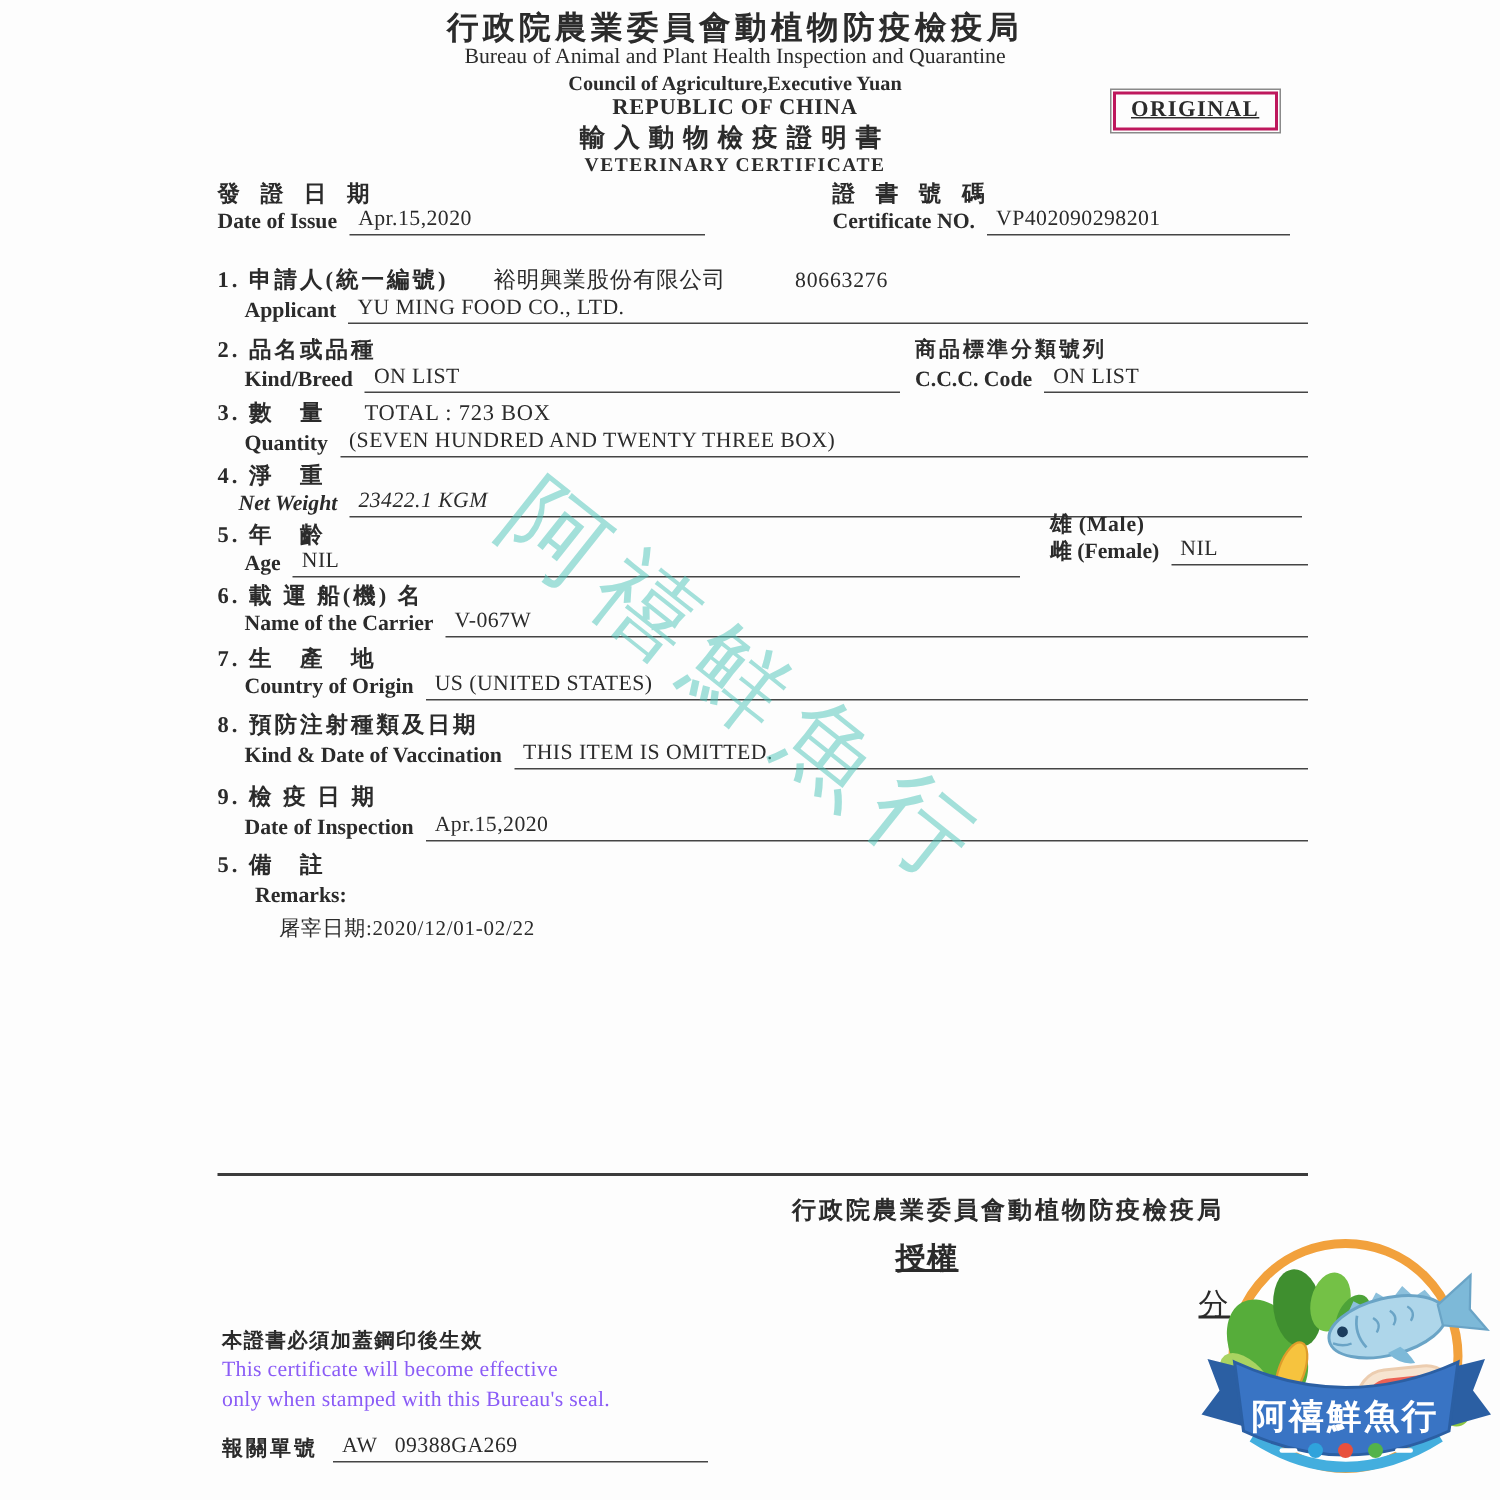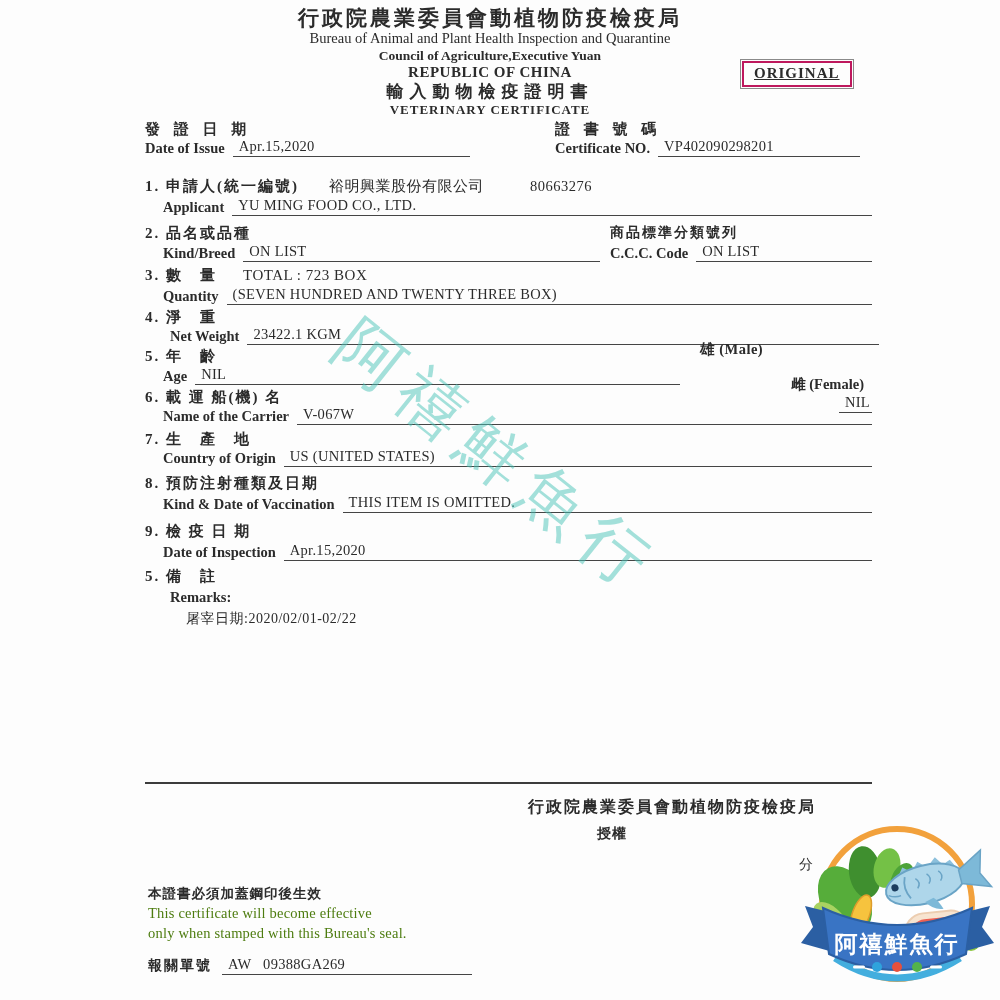--- a/index.html
+++ b/index.html
@@ -35,22 +35,22 @@
   .stamp-box span { text-decoration:underline; }
   .divider { height:2px; background:#3c3c3c; }
   .watermark {
     font-size:66px; letter-spacing:12px; white-space:nowrap;
     color:rgba(73,195,184,0.5);
     transform:rotate(38.5deg); transform-origin:0 0;
     z-index:4; pointer-events:none;
   }
   .logo { z-index:10; }
   .note-zh { font-size:13.5px; font-weight:bold; letter-spacing:1px; }
-  .note-en { font-size:14.5px; letter-spacing:0.2px; color:#4d7c0f; }
-  .small-zh { font-size:14px; font-weight:bold; letter-spacing:1px; }
+  .note-en { font-size:14.5px; letter-spacing:0.2px; color:#8b5cf6; }
+  .small-zh { font-size:20px; font-weight:bold; letter-spacing:1px;text-decoration:underline; }
 </style>
 </head>
 <body>
 
 <div class="doc">
 
   <div class="abs center" style="left:90px; top:6px; width:800px;">
     <div class="h-zh1">行政院農業委員會動植物防疫檢疫局</div>
     <div class="h-en1">Bureau of Animal and Plant Health Inspection and Quarantine</div>
     <div class="h-en2">Council of Agriculture,Executive Yuan</div>
@@ -99,28 +99,28 @@
   <div class="abs" style="left:145px; top:266px; white-space:nowrap;">
     <span class="zh-label">3. 數　量</span>
     <span class="val" style="margin-left:22px; font-size:15px;">TOTAL : 723 BOX</span>
   </div>
   <div class="abs row" style="left:163px; top:286px; width:709px;">
     <span class="en-label">Quantity</span>
     <span class="fill">(SEVEN HUNDRED AND TWENTY THREE BOX)</span>
   </div>
 
   <div class="abs zh-label" style="left:145px; top:308px;">4. 淨　重</div>
-  <div class="abs row" style="left:170px; top:326px; width:709px;">
+  <div class="abs row" style="left:159px; top:326px; width:709px;font-style:italic;">
     <span class="en-label">Net Weight</span>
     <span class="fill">23422.1 KGM</span>
   </div>
 
   <div class="abs zh-label" style="left:145px; top:347px;">5. 年　齡</div>
   <div class="abs en-label" style="left:700px; top:340px; letter-spacing:0.5px;">雄 (Male)</div>
-  <div class="abs row" style="left:700px; top:375px; width:172px;flex-direction:column;">
+  <div class="abs row" style="left:700px; top:358px; width:172px;">
     <span class="en-label">雌 (Female)</span>
     <span class="fill">NIL</span>
   </div>
   <div class="abs row" style="left:163px; top:366px; width:517px;">
     <span class="en-label">Age</span>
     <span class="fill">NIL</span>
   </div>
 
   <div class="abs zh-label" style="left:145px; top:388px;text-align:center;">6. 載 運 船(機) 名</div>
   <div class="abs row" style="left:163px; top:406px; width:709px;">
@@ -141,21 +141,21 @@
   </div>
 
   <div class="abs zh-label" style="left:145px; top:522px;">9. 檢 疫 日 期</div>
   <div class="abs row" style="left:163px; top:542px; width:709px;">
     <span class="en-label">Date of Inspection</span>
     <span class="fill">Apr.15,2020</span>
   </div>
 
   <div class="abs zh-label" style="left:145px; top:567px;">5. 備　註</div>
   <div class="abs en-label" style="left:170px; top:589px;">Remarks:</div>
-  <div class="abs val" style="left:186px; top:610px; font-size:14px;">屠宰日期:2020/02/01-02/22</div>
+  <div class="abs val" style="left:186px; top:610px; font-size:14px;">屠宰日期:2020/12/01-02/22</div>
 
   <div class="abs watermark" style="left:372px; top:300px;">阿禧鮮魚行</div>
 
   <div class="abs divider" style="left:145px; top:782px; width:727px;"></div>
 
   <div class="abs zh-label" style="left:528px; top:797px; font-size:16px;">行政院農業委員會動植物防疫檢疫局</div>
   <div class="abs small-zh" style="left:597px; top:825px;">授權</div>
   <div class="abs small-zh" style="left:799px; top:856px; font-weight:normal;">分</div>
 
   <div class="abs note-zh" style="left:148px; top:885px;">本證書必須加蓋鋼印後生效</div>

